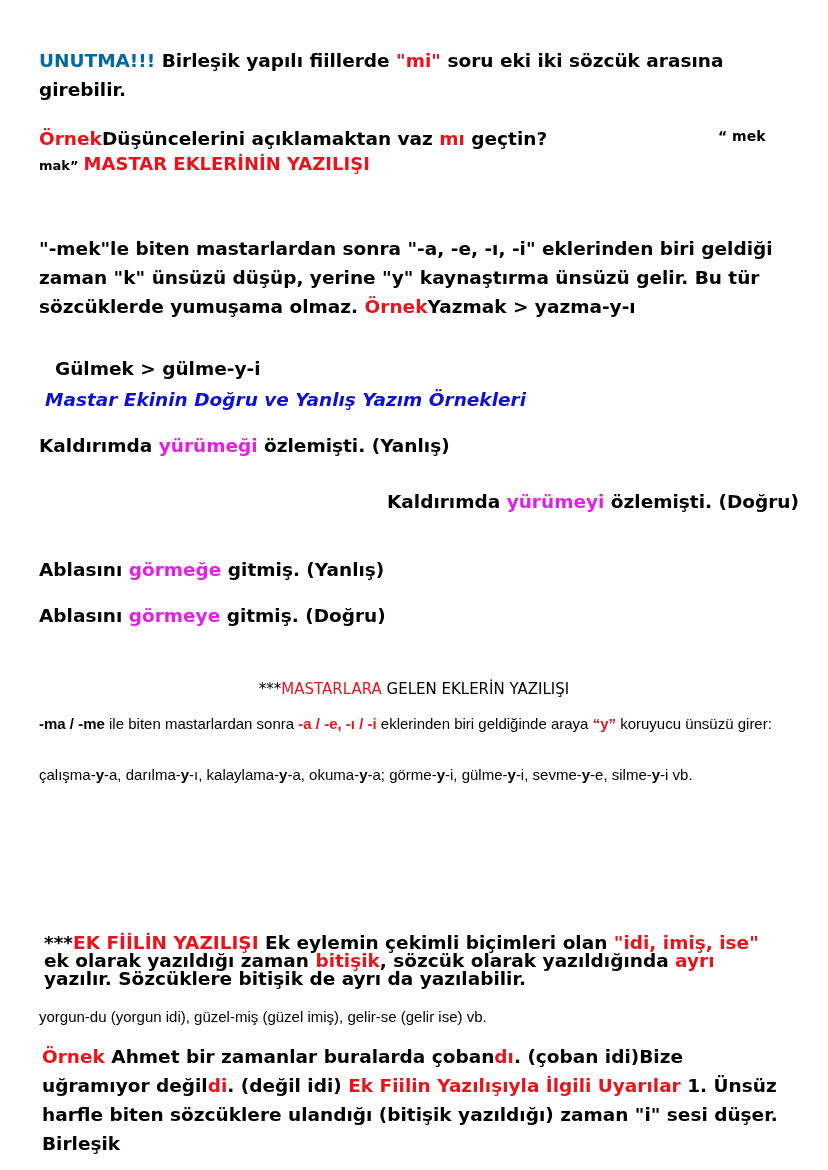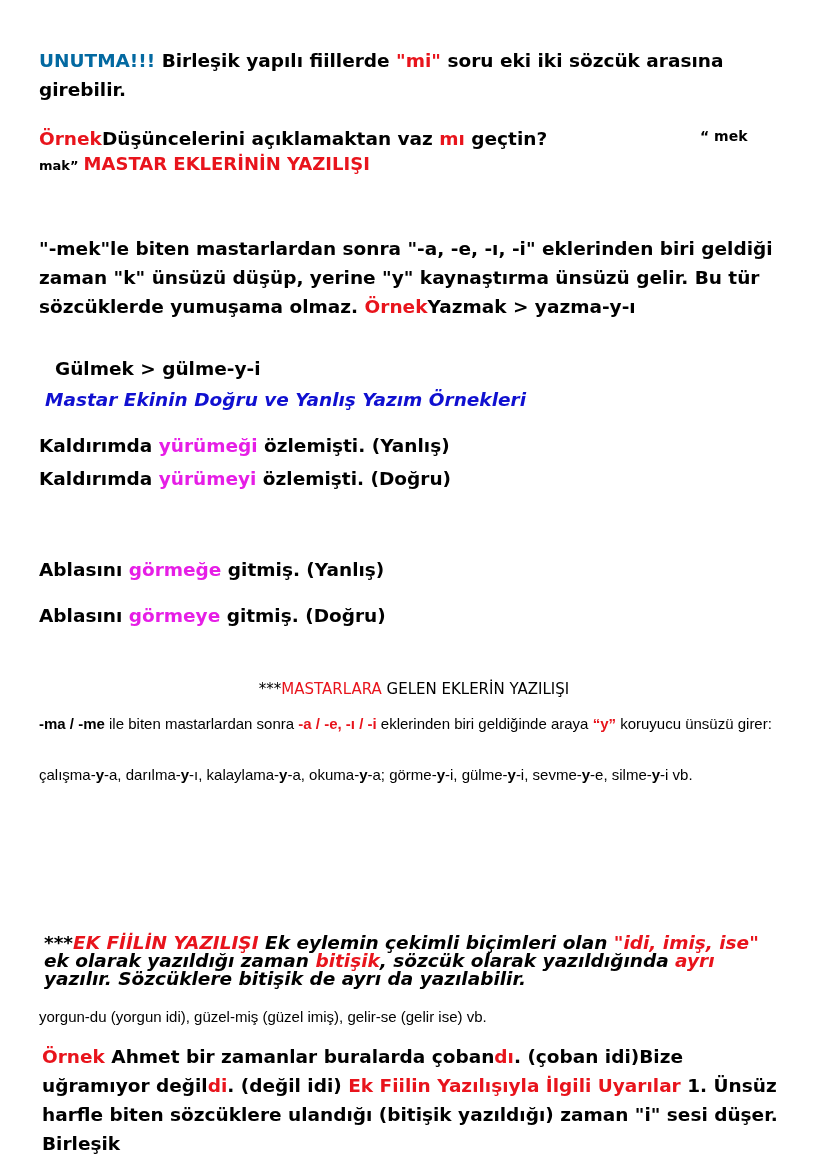--- a/index.html
+++ b/index.html
@@ -21,52 +21,52 @@
 
 <div class="page">
 
   <div class="blk big" style="top:46px;">
     <span class="cyan">UNUTMA!!!</span><span> Birleşik yapılı fiillerde </span><span class="red">"mi"</span><span> soru eki iki sözcük arasına girebilir.</span>
   </div>
 
   <div class="blk big" style="top:124px; width:760px;">
     <span class="red">Örnek</span><span>Düşüncelerini açıklamaktan vaz </span><span class="red">mı</span><span> geçtin?</span>
   </div>
-  <div style="position:absolute; left:700px; top:128px; font-size:14px; font-weight:bold;">“ mek</div>
+  <div style="position:absolute; left:718px; top:128px; font-size:14px; font-weight:bold;">“ mek</div>
   <div style="position:absolute; left:39px; top:153px; white-space:nowrap;">
     <span class="tiny b">mak”</span>
     <span class="red b" style="font-size:18px;">MASTAR EKLERİNİN YAZILIŞI</span>
   </div>
 
   <div class="blk big" style="top:234px; width:750px;">
     <span>"-mek"le biten mastarlardan sonra "-a, -e, -ı, -i" eklerinden biri geldiği zaman "k" ünsüzü düşüp, yerine "y" kaynaştırma ünsüzü gelir. Bu tür sözcüklerde yumuşama olmaz. </span><span class="red">Örnek</span><span>Yazmak &gt; yazma-y-ı</span>
   </div>
 
   <div class="blk big" style="top:354px;margin-left:16px;">Gülmek &gt; gülme-y-i</div>
 
   <div class="blk big blue" style="top:385px; left:45px;">Mastar Ekinin Doğru ve Yanlış Yazım Örnekleri</div>
 
   <div class="blk big" style="top:431px;"><span>Kaldırımda </span><span class="mag">yürümeği</span><span> özlemişti. (Yanlış)</span></div>
-  <div class="blk big" style="top:464px;"><span>Kaldırımda </span><span class="mag">yürümeyi</span><span> özlemişti. (Doğru)</span></div>
+  <div class="blk big" style="top:487px;text-align:right;"><span>Kaldırımda </span><span class="mag">yürümeyi</span><span> özlemişti. (Doğru)</span></div>
   <div class="blk big" style="top:555px;"><span>Ablasını </span><span class="mag">görmeğe</span><span> gitmiş. (Yanlış)</span></div>
   <div class="blk big" style="top:601px;"><span>Ablasını </span><span class="mag">görmeye</span><span> gitmiş. (Doğru)</span></div>
 
   <div style="position:absolute; left:0; width:828px; top:680px; text-align:center; font-size:15px; font-weight:normal;">
     <span>***</span><span class="red">MASTARLARA</span><span> GELEN EKLERİN YAZILIŞI</span>
   </div>
 
   <div class="blk sm" style="top:716px; width:760px;">
     <span class="b">-ma / -me</span><span> ile biten mastarlardan sonra </span><span class="red b">-a / -e, -ı / -i</span><span> eklerinden biri geldiğinde araya </span><span class="red b">“y”</span><span> koruyucu ünsüzü girer:</span>
   </div>
 
   <div class="blk sm" style="top:767px; width:780px;">
     <span>çalışma-</span><b>y</b><span>-a, darılma-</span><b>y</b><span>-ı, kalaylama-</span><b>y</b><span>-a, okuma-</span><b>y</b><span>-a; görme-</span><b>y</b><span>-i, gülme-</span><b>y</b><span>-i, sevme-</span><b>y</b><span>-e, silme-</span><b>y</b><span>-i vb.</span>
   </div>
 
-  <div class="blk" style="top:934px; left:44px; width:740px; font-size:18.5px; font-weight:bold; line-height:18px;font-style:italic;">
+  <div class="blk" style="top:934px; left:44px; width:740px; font-size:18.5px; font-weight:bold; line-height:18px;">
     <span>***</span><span class="red">EK FİİLİN YAZILIŞI</span><span> Ek eylemin çekimli biçimleri olan </span><span class="red">"idi, imiş, ise"</span><span> ek olarak yazıldığı zaman </span><span class="red">bitişik</span><span>, sözcük olarak yazıldığında </span><span class="red">ayrı</span><span> yazılır. Sözcüklere bitişik de ayrı da yazılabilir.</span>
   </div>
 
   <div class="blk sm" style="top:1009px;">yorgun-du (yorgun idi), güzel-miş (güzel imiş), gelir-se (gelir ise) vb.</div>
 
   <div class="blk big" style="top:1042px; left:42px; width:750px;">
     <span class="red">Örnek</span><span> Ahmet bir zamanlar buralarda çoban</span><span class="red">dı</span><span>. (çoban idi)Bize uğramıyor değil</span><span class="red">di</span><span>. (değil idi) </span><span class="red">Ek Fiilin Yazılışıyla İlgili Uyarılar</span><span> 1. Ünsüz harfle biten sözcüklere ulandığı (bitişik yazıldığı) zaman "i" sesi düşer. Birleşik</span>
   </div>
 
 </div>

